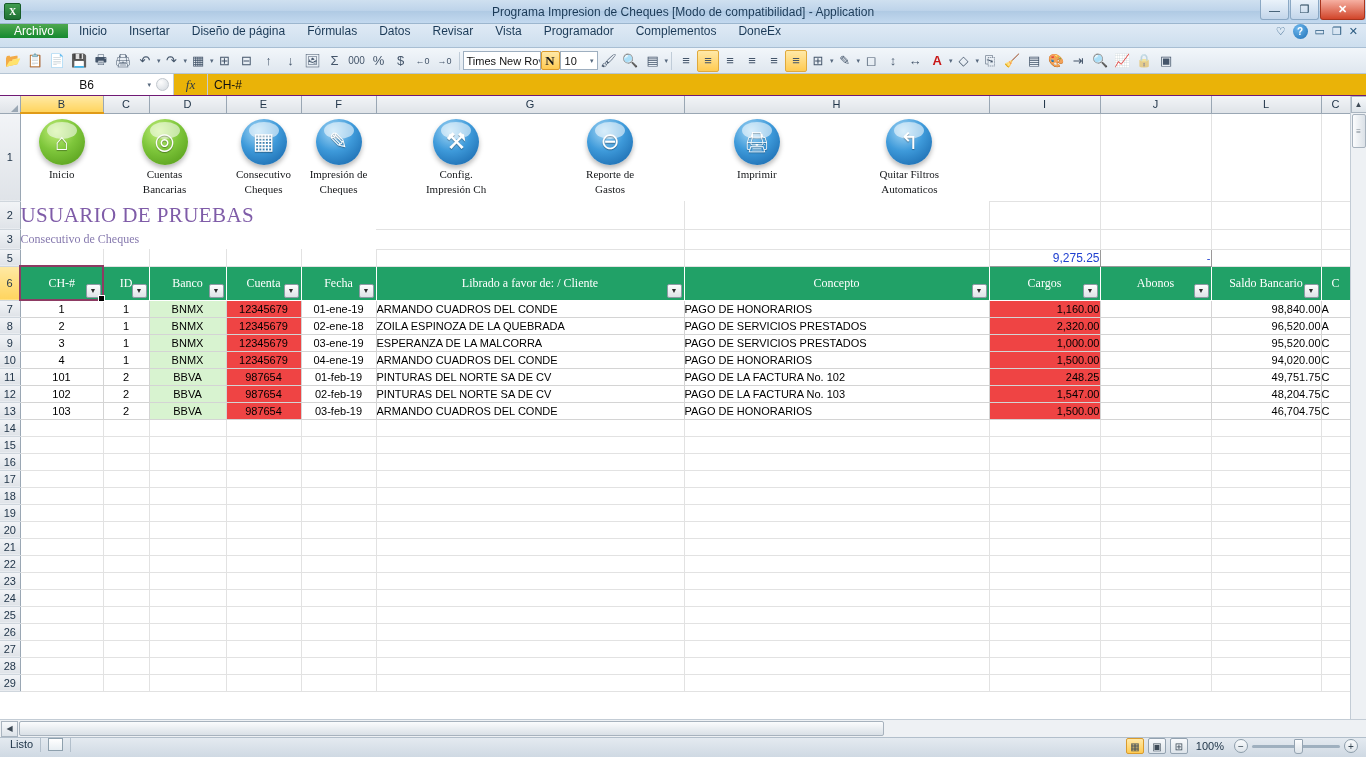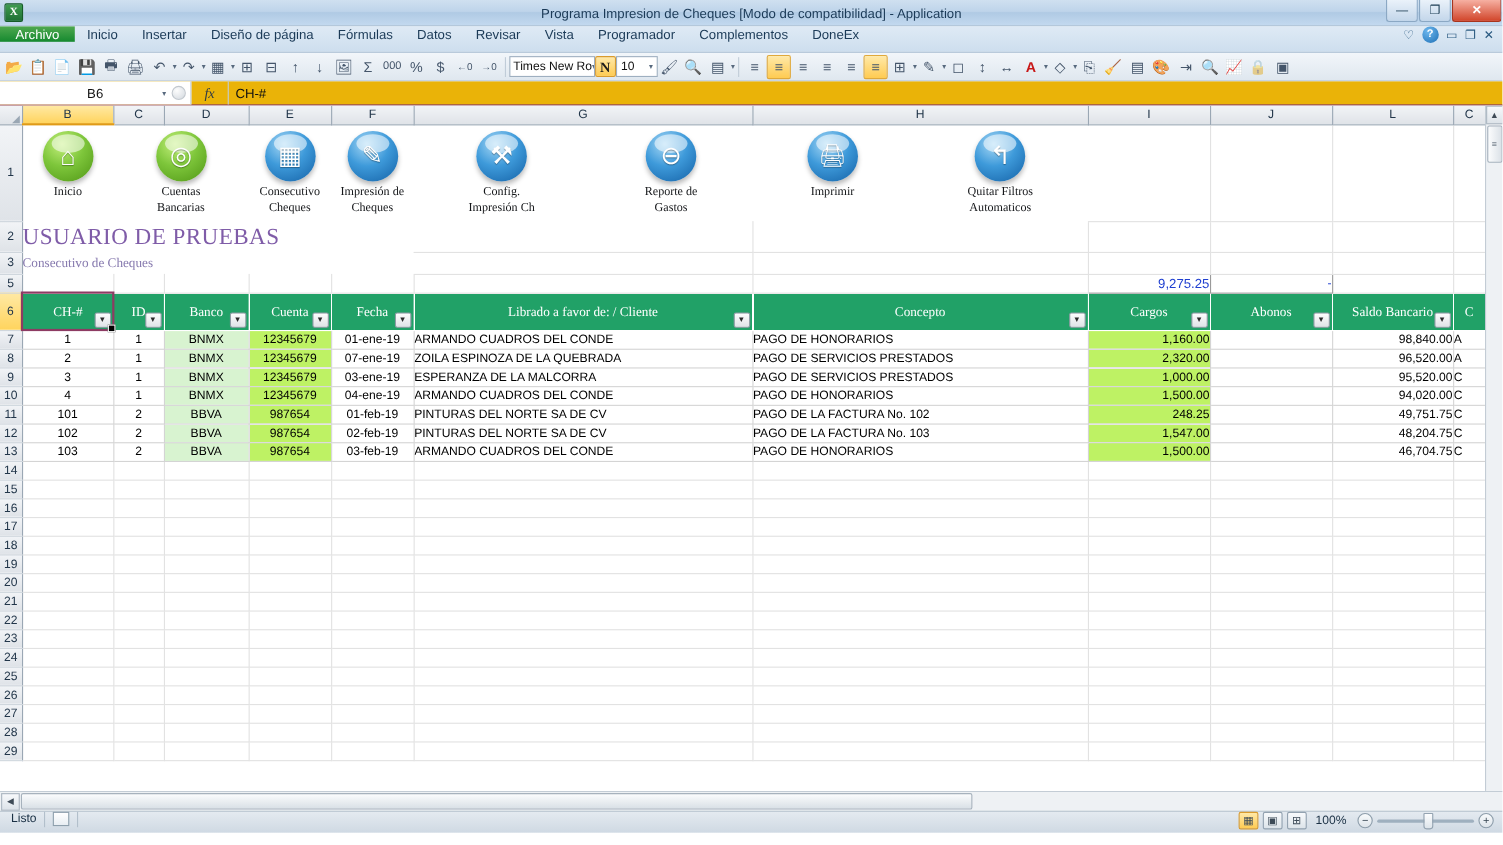--- a/index.html
+++ b/index.html
@@ -183,21 +183,21 @@
     position:absolute; right:2px; bottom:2px; width:15px; height:14px;
     background: linear-gradient(to bottom,#fdfdfd,#dfe3e7);
     border:1px solid #8e9aa4; border-radius:2px;
     display:flex; align-items:center; justify-content:center;
     font-size:7px; color:#2b2b2b;
   }
   .num { text-align:right; padding-right:4px; font-family:"Liberation Sans",sans-serif; }
   .ctr { text-align:center; }
   .lft { text-align:left; padding-left:3px; }
   .bg-green { background:#d8f3d0; }
-  .bg-cyan  { background:#bef264; }
+  .bg-cyan  { background:#ef4444; }
   .tot-blue { color:#1f3fd0; font-weight:bold; font-size:12px; text-align:right; padding-right:5px;
               font-family:"Liberation Sans",sans-serif; }
   .tot-dash { color:#1f3fd0; text-align:right; padding-right:5px; font-size:11px; }
 
   
   #selbox {
     position:absolute; border:2px solid #8d3b63; pointer-events:none; z-index:30;
   }
   #selbox::after{content:"";position:absolute;right:-3px;bottom:-3px;width:5px;height:5px;
     background:#000;border:1px solid #fff;}
@@ -570,21 +570,21 @@
           <td class="cell num"></td>
           <td class="cell num">98,840.00</td>
           <td class="cell lft">A</td>
         </tr>
         <tr style="height: 17px;">
           <td class="rowhdr">8</td>
           <td class="cell ctr">2</td>
           <td class="cell ctr">1</td>
           <td class="cell ctr bg-green">BNMX</td>
           <td class="cell ctr bg-cyan">12345679</td>
-          <td class="cell ctr">07-ene-19</td>
+          <td class="cell ctr">02-ene-18</td>
           <td class="cell lft">ZOILA ESPINOZA DE LA QUEBRADA</td>
           <td class="cell lft">PAGO DE SERVICIOS PRESTADOS</td>
           <td class="cell num bg-cyan">2,320.00</td>
           <td class="cell num"></td>
           <td class="cell num">96,520.00</td>
           <td class="cell lft">A</td>
         </tr>
         <tr style="height: 17px;">
           <td class="rowhdr">9</td>
           <td class="cell ctr">3</td>

